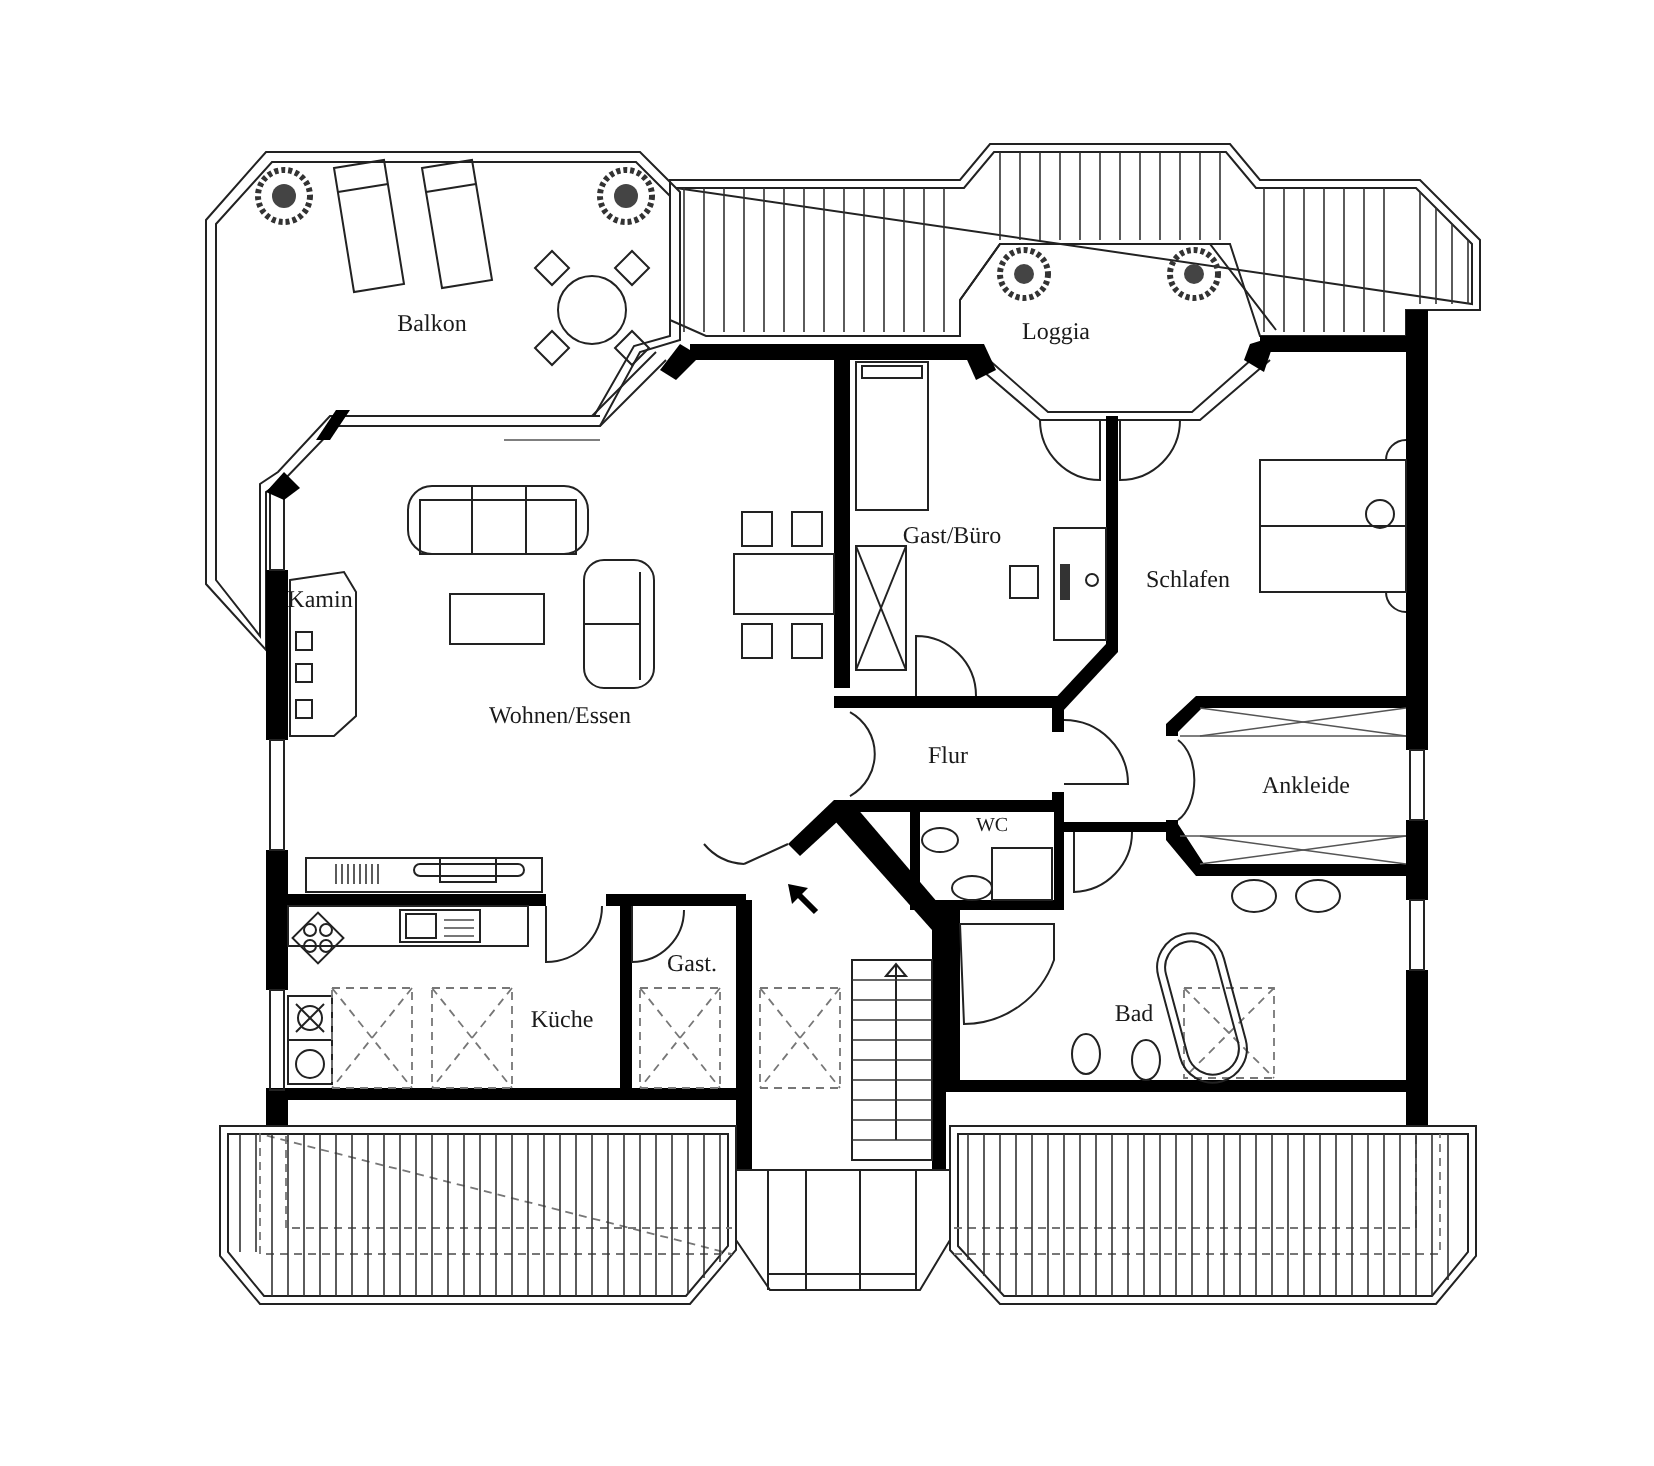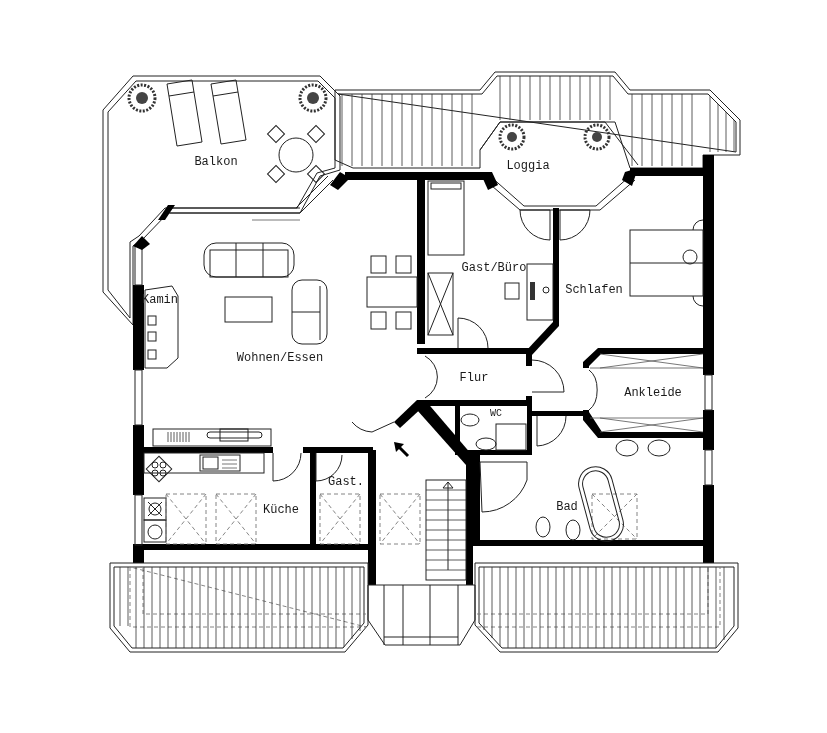--- a/index.html
+++ b/index.html
@@ -1,18 +1,18 @@
 <!DOCTYPE html>
 <html><head>
 <meta charset="utf-8">
 <style>
   html, body { margin:0; padding:0; background:#ffffff; }
   body { width:827px; height:733px; overflow:hidden; position:relative; font-family:"Liberation Sans", sans-serif; }
   #plan { position:absolute; left:0; top:0; width:827px; height:733px; }
-  .lbl { position:absolute; font-family:Liberation Mono, monospace; color:#1a1a1a; white-space:nowrap; transform:translate(-50%,-50%); font-size:12px; }
+  .lbl { position:absolute; font-family:Liberation Serif, serif; color:#1a1a1a; white-space:nowrap; transform:translate(-50%,-50%); font-size:12px; }
   .lbl.small { font-size:12px; }
   .thin { fill:none; stroke:#222; stroke-width:1; }
   .gray { fill:none; stroke:#555; stroke-width:0.8; }
   .dash { fill:none; stroke:#777; stroke-width:0.9; stroke-dasharray:4 3; }
   .wall { fill:#000; }
 </style>
 </head>
 <body>
 
 <svg id="plan" viewBox="0 0 827 733" xmlns="http://www.w3.org/2000/svg">
@@ -412,21 +412,21 @@
         <line x1="708" x2="708" y1="567" y2="648" stroke="#333" stroke-width="0.8"></line>
         <line x1="716" x2="716" y1="567" y2="648" stroke="#333" stroke-width="0.8"></line>
         <line x1="724" x2="724" y1="567" y2="640" stroke="#333" stroke-width="0.8"></line>
       </g>
   </g>
 </svg>
 
 <div id="labels">
   <div class="lbl" style="left:216px;top:162px">Balkon</div>
   <div class="lbl" style="left:528px;top:166px">Loggia</div>
-  <div class="lbl" style="left:494px;top:268px">Gast/Büro</div>
+  <div class="lbl" style="left:476px;top:268px">Gast/Büro</div>
   <div class="lbl" style="left:594px;top:290px">Schlafen</div>
   <div class="lbl small" style="left:160px;top:300px">Kamin</div>
   <div class="lbl" style="left:280px;top:358px">Wohnen/Essen</div>
   <div class="lbl" style="left:474px;top:378px">Flur</div>
   <div class="lbl" style="left:653px;top:393px">Ankleide</div>
   <div class="lbl small" style="left:496px;top:413px;font-size:10px">WC</div>
   <div class="lbl" style="left:346px;top:482px">Gast.</div>
   <div class="lbl" style="left:567px;top:507px">Bad</div>
   <div class="lbl" style="left:281px;top:510px">Küche</div>
 </div>

